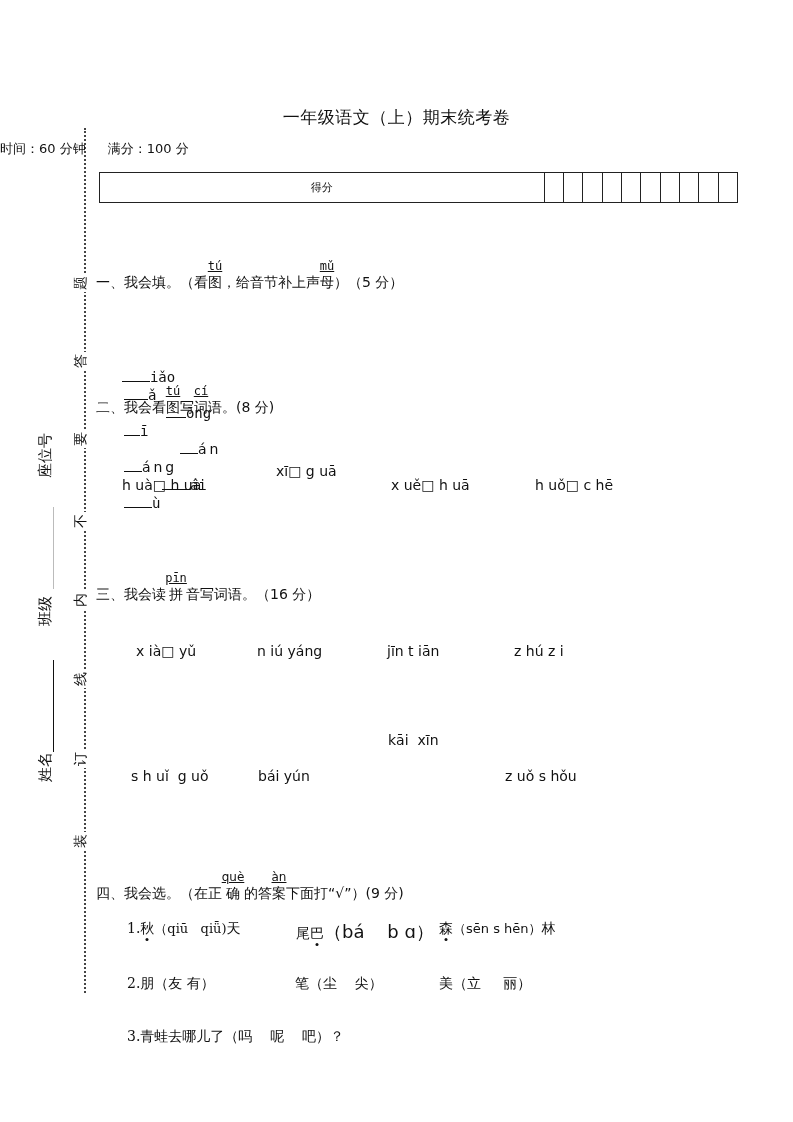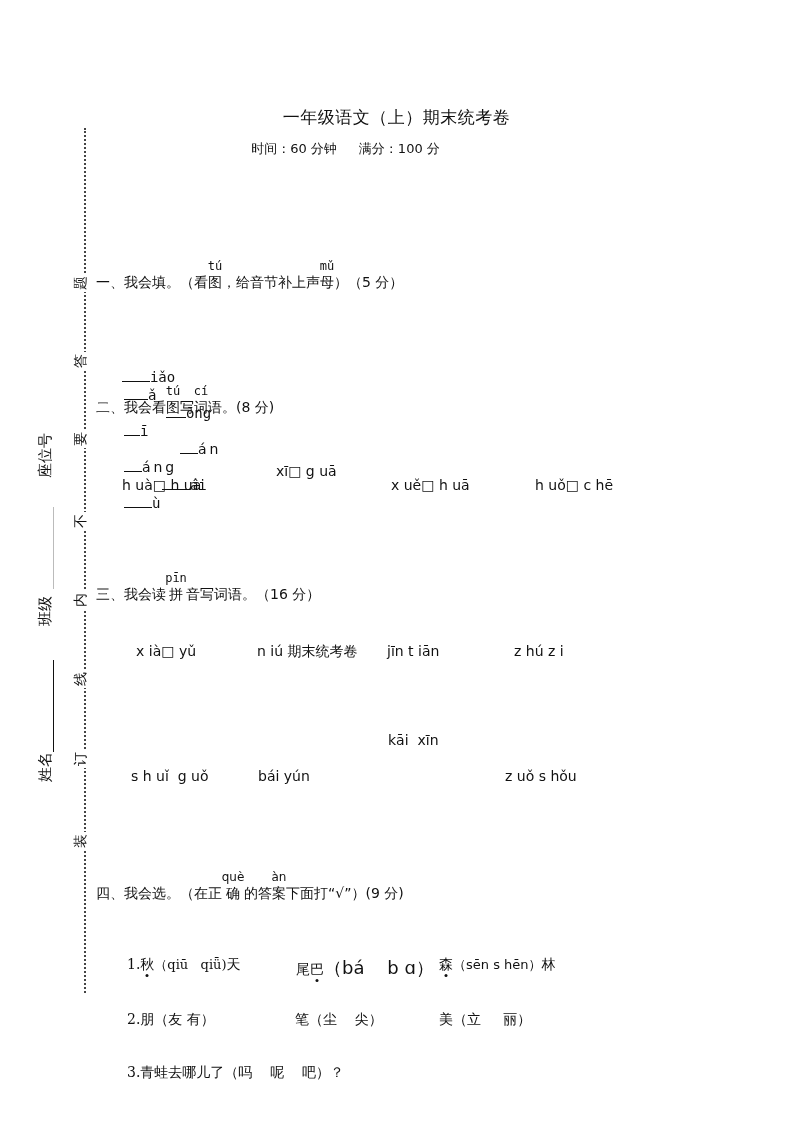--- a/index.html
+++ b/index.html
@@ -21,39 +21,39 @@
     transform: rotate(-90deg); text-align: center; background: #fff; line-height: 18px;
   }
   .student-label {
     position: absolute; font-size: 15px; transform: rotate(-90deg);
     transform-origin: left top; white-space: nowrap;
   }
   .student-line { position: absolute; left: 53px; width: 0; }
 
   
   .title { left: 0; width: 793px; top: 106px; text-align: center; font-size: 17px; font-weight: normal; letter-spacing: 0.5px; }
-  .subtitle { left: 0; width: 691px; top: 140px; text-align: center; font-size: 13px; }
+  .subtitle { left: 0; width: 691px; top: 140px; text-align: left; font-size: 13px; }
   .subtitle span + span { margin-left: 22px; }
 
   table.score {
     position: absolute; left: 99px; top: 172px; width: 639px; border-collapse: collapse;
     font-size: 11px;
   }
   table.score td { border: 1px solid #222; text-align: center; height: 30px; padding: 0; }
   table.score tr:first-child td { height: 29px; }
 
   .section-title { font-size: 14px; white-space: nowrap; }
   .ruby { position: relative; display: inline-block; }
   .ruby .rt {
     position: absolute; left: 50%; transform: translateX(-50%); top: -15px;
-    font-size: 12px; white-space: nowrap;
+    font-size: 12px; white-space: nowrap; text-decoration: underline;
   }
   .blank { display: inline-block; border-bottom: 1px solid #111; height: 14px; vertical-align: baseline; }
   .pinyin-row { font-size: 14px; white-space: pre; }
-  .opt-row { font-size: 14px; white-space: pre; margin-top: 36px; }
+  .opt-row { font-size: 14px; white-space: pre; }
   .dot-under { position: relative; }
   .dot-under::after {
     content: ""; position: absolute; left: 50%; bottom: -5px; width: 3px; height: 3px;
     background: #111; border-radius: 50%; transform: translateX(-50%);
   }
 </style>
 </head>
 <body>
 
 <div class="dotted-line"></div>
@@ -72,20 +72,33 @@
 <div class="student-line" style="top:660px; height:92px; border-left:1px solid #111;"></div>
 <div class="student-label" style="left:36px; top:782px">姓名</div>
 
 <div class="abs title">一年级语文（上）期末统考卷</div>
 <div class="abs subtitle">
   <span>时间：60 分钟</span><span>满分：100 分</span>
 </div>
 
 <table class="score">
   <tbody>
+  <tr>
+    <td>得分</td>
+    <td></td>
+    <td></td>
+    <td></td>
+    <td></td>
+    <td></td>
+    <td></td>
+    <td></td>
+    <td></td>
+    <td></td>
+    <td></td>
+  </tr>
 </tbody>
   </table>
 
 <div class="abs section-title" style="left:96px; top:274px">
   <span>一、我会填。（看</span><span class="ruby"><span class="rt mono">tú</span><span>图</span></span><span>，给音节补上声</span><span class="ruby"><span class="rt mono">mǔ</span><span>母</span></span><span>）（5 分）</span>
 </div>
 
 <div class="abs pinyin-row" style="left:113px; top:351px">
   <span class="blank" style="width:28px"></span><span class="mono">iǎo</span>
   <span class="blank" style="width:24px; margin-left:2px"></span><span class="mono">ǎ</span>
@@ -104,21 +117,21 @@
 <div class="abs pinyin-row" style="left:122px; top:477px">h uà□ h uà</div>
 <div class="abs pinyin-row" style="left:276px; top:463px">xī□ g uā</div>
 <div class="abs pinyin-row" style="left:391px; top:477px">x uě□ h uā</div>
 <div class="abs pinyin-row" style="left:535px; top:477px">h uǒ□ c hē</div>
 
 <div class="abs section-title" style="left:96px; top:586px">
   <span>三、我会读</span><span class="ruby" style="margin:0 3px"><span class="rt mono">pīn</span><span>拼</span></span><span>音写词语。（16 分）</span>
 </div>
 
 <div class="abs pinyin-row" style="left:136px; top:643px">x ià□ yǔ</div>
-<div class="abs pinyin-row" style="left:257px; top:643px">n iú 期末统考卷</div>
+<div class="abs pinyin-row" style="left:257px; top:643px">n iú yáng</div>
 <div class="abs pinyin-row" style="left:387px; top:643px">jīn t iān</div>
 <div class="abs pinyin-row" style="left:514px; top:643px">z hú z i</div>
 
 <div class="abs pinyin-row" style="left:131px; top:768px">s h uǐ  g uǒ</div>
 <div class="abs pinyin-row" style="left:258px; top:768px">bái yún</div>
 <div class="abs pinyin-row" style="left:388px; top:732px">kāi  xīn</div>
 <div class="abs pinyin-row" style="left:505px; top:768px">z uǒ s hǒu</div>
 
 <div class="abs section-title" style="left:96px; top:877px">
   <span>四、我会选。（在正</span><span class="ruby" style="margin:8px 4px"><span class="rt">què</span><span>确</span></span><span>的答</span><span class="ruby"><span class="rt">àn</span><span>案</span></span><span>下面打“√”）(9 分)</span>

